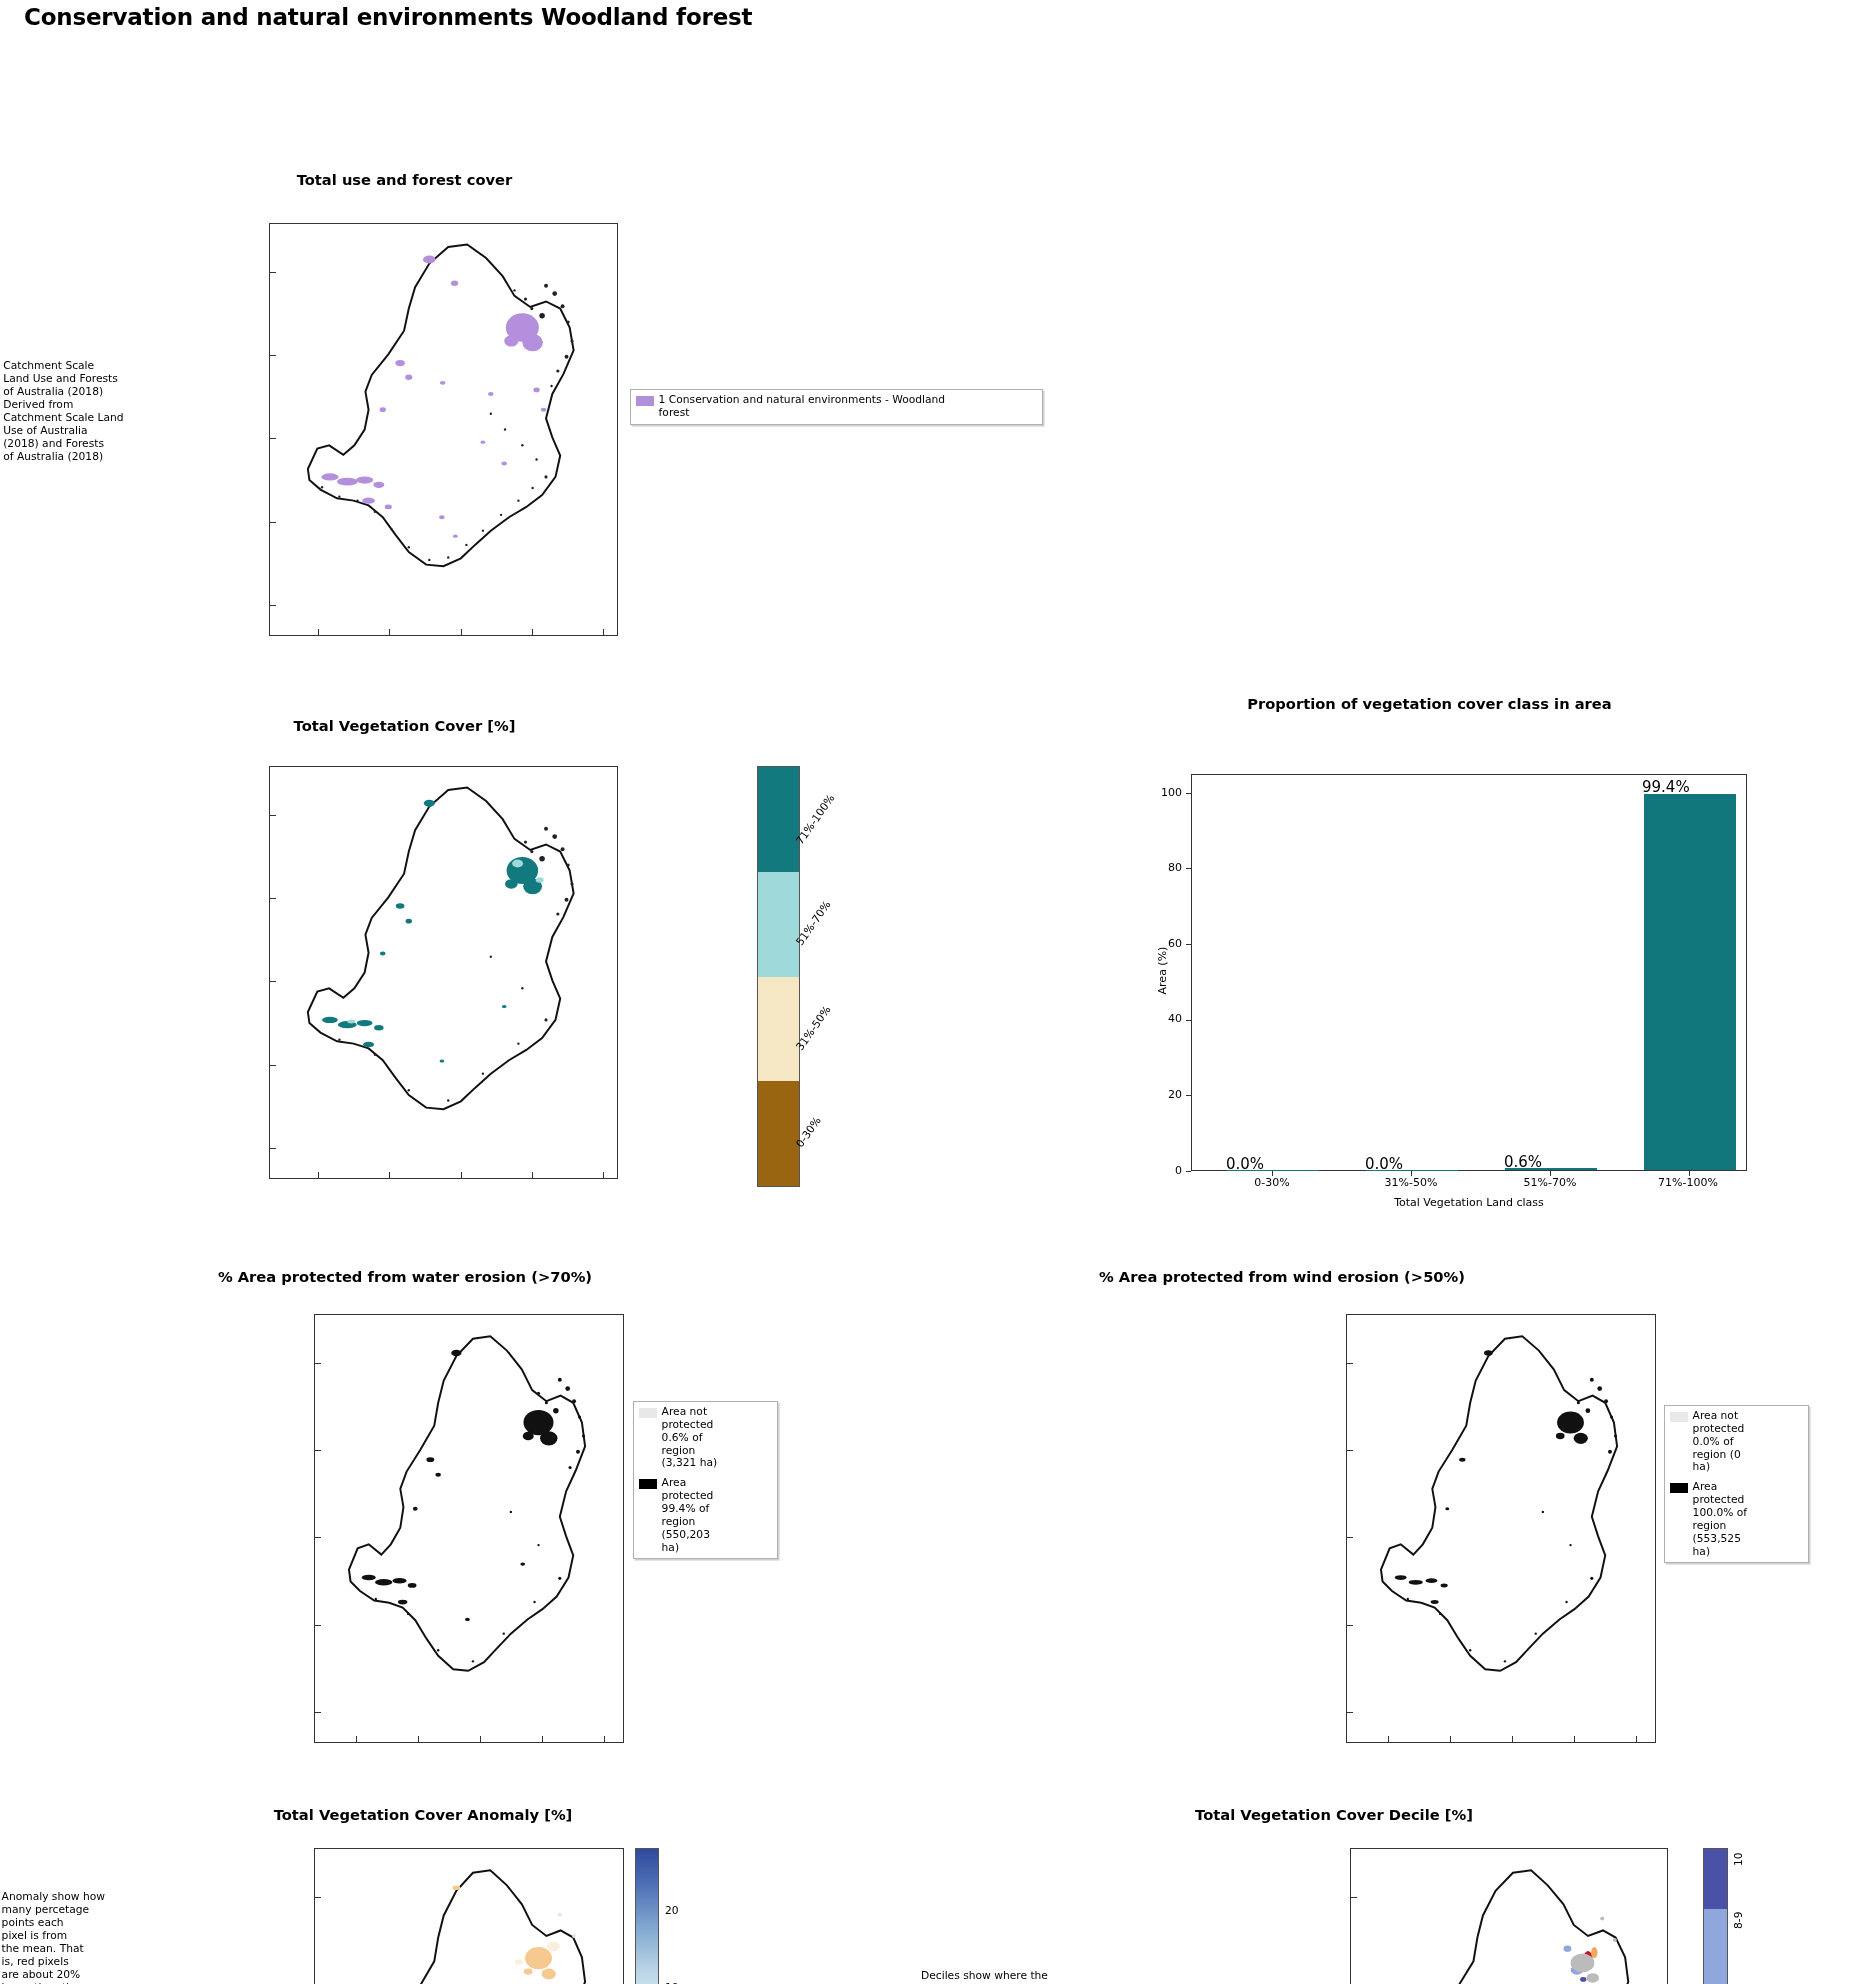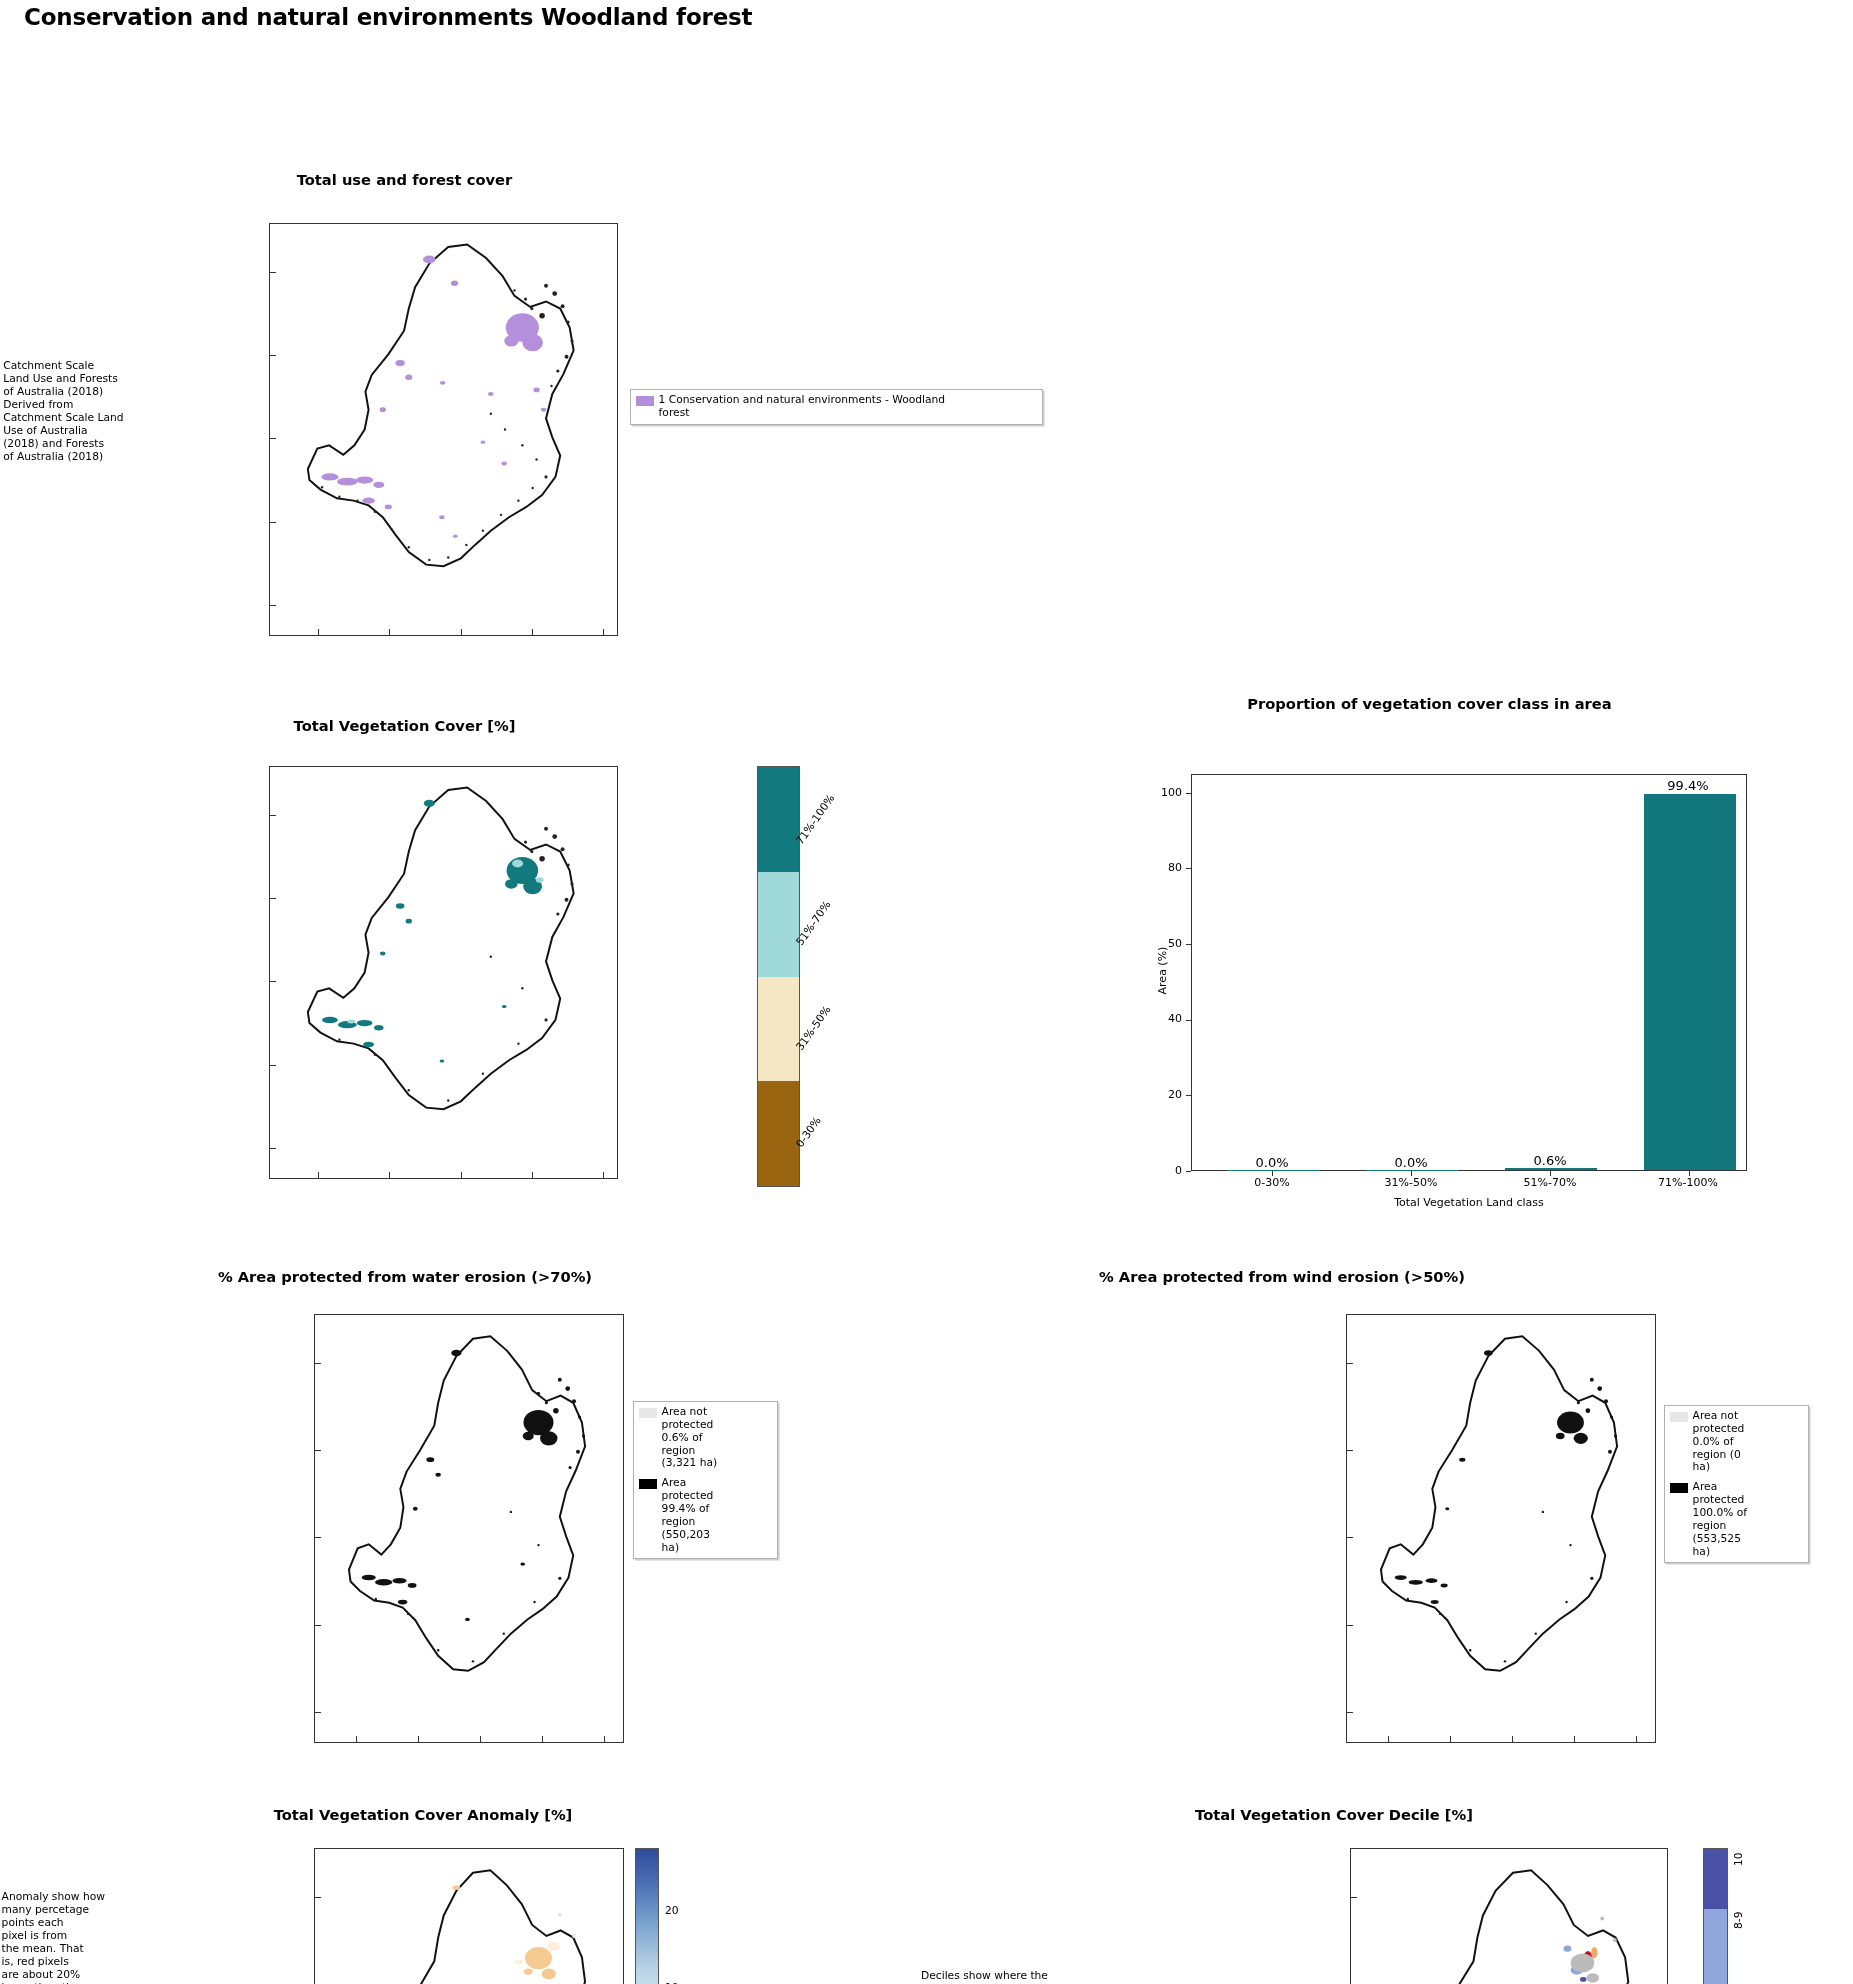--- a/index.html
+++ b/index.html
@@ -99,22 +99,22 @@
     border:0.8px solid #333;
     box-sizing:border-box;
     background:#fff;
   }
   .bar {
     position:absolute; bottom:0;
     background:#11777d;
   }
   .bar-label {
     position:absolute;
-    font-size:13px;
-    text-align:center;
+    font-size:15px;
+    text-align:left;
     white-space:nowrap;
   }
   .axis-label {
     position:absolute;
     font-size:11px;
     white-space:nowrap;
   }
   .ytick {
     position:absolute;
     font-size:11px;
@@ -336,21 +336,21 @@
   <div class="bar-label" style="left:214px; top:397px; width:92px;">0.0%</div>
   <div class="bar-label" style="left:353px; top:395px; width:92px;">0.6%</div>
   <div class="bar-label" style="left:491px; top:20px; width:92px;">99.4%</div>
 
   <div class="ytick" style="left:0px; top:406px; width:31px;">0</div>
   <div class="ytick-mark" style="left:35px; top:413px;"></div>
   <div class="ytick" style="left:0px; top:330px; width:31px;">20</div>
   <div class="ytick-mark" style="left:35px; top:337px;"></div>
   <div class="ytick" style="left:0px; top:254px; width:31px;">40</div>
   <div class="ytick-mark" style="left:35px; top:262px;"></div>
-  <div class="ytick" style="left:0px; top:179px; width:31px;">50</div>
+  <div class="ytick" style="left:0px; top:179px; width:31px;">60</div>
   <div class="ytick-mark" style="left:35px; top:186px;"></div>
   <div class="ytick" style="left:0px; top:103px; width:31px;">80</div>
   <div class="ytick-mark" style="left:35px; top:110px;"></div>
   <div class="ytick" style="left:0px; top:28px; width:31px;">100</div>
   <div class="ytick-mark" style="left:35px; top:35px;"></div>
 
   <div class="xtick-mark" style="left:121px; top:413px;"></div>
   <div class="xtick" style="left:75px; top:418px; width:92px;">0-30%</div>
   <div class="xtick-mark" style="left:260px; top:413px;"></div>
   <div class="xtick" style="left:214px; top:418px; width:92px;">31%-50%</div>

